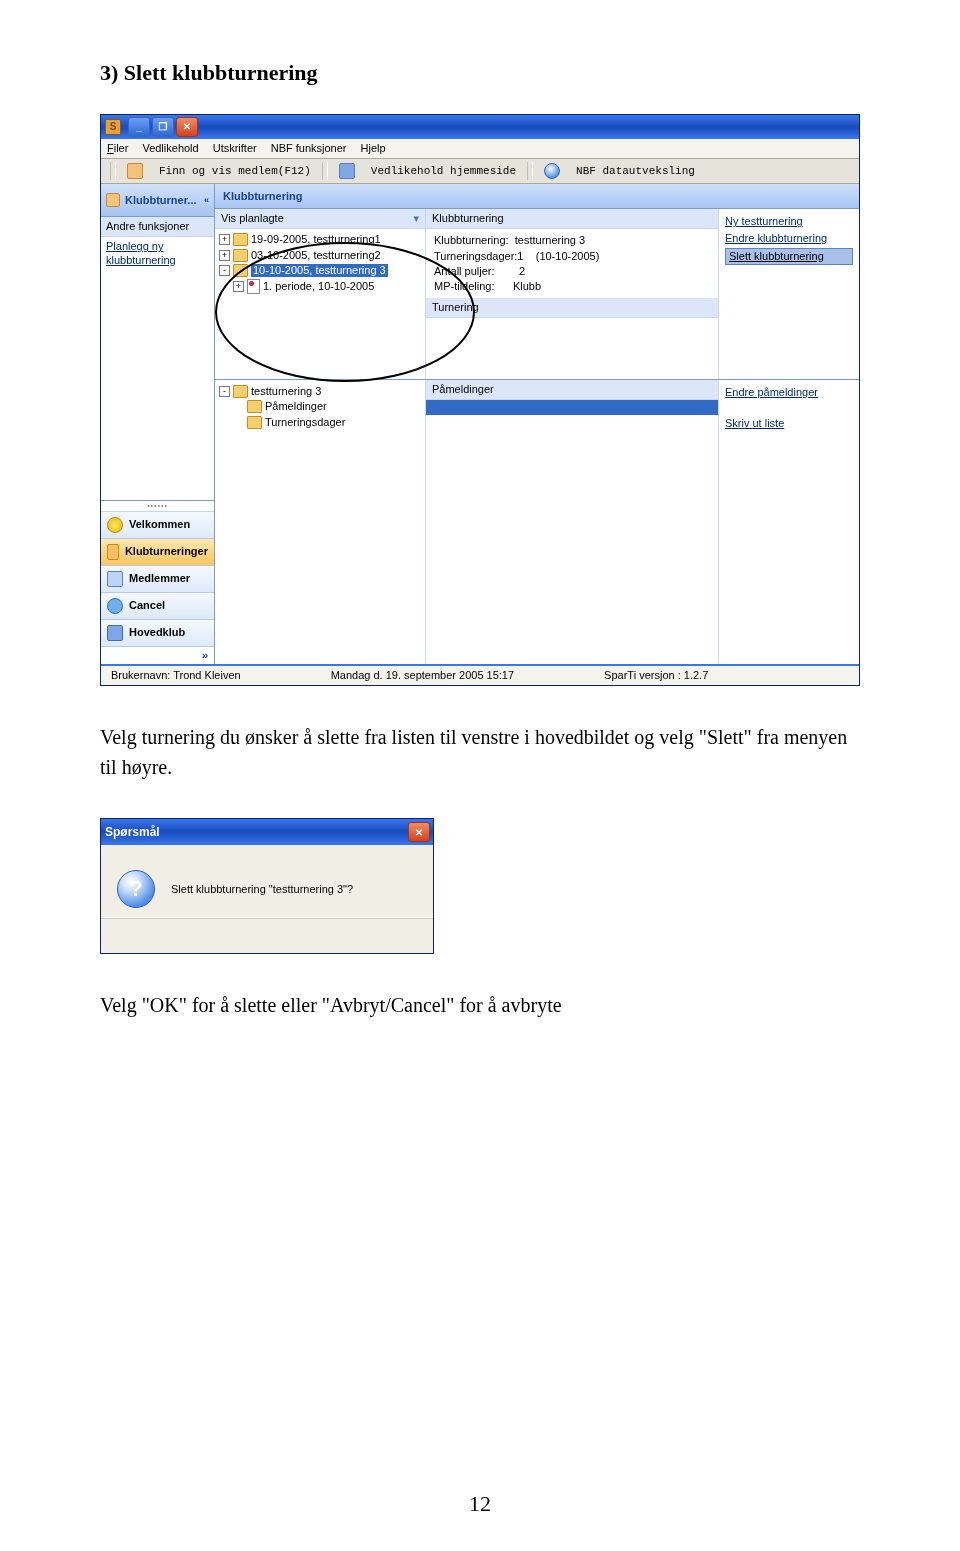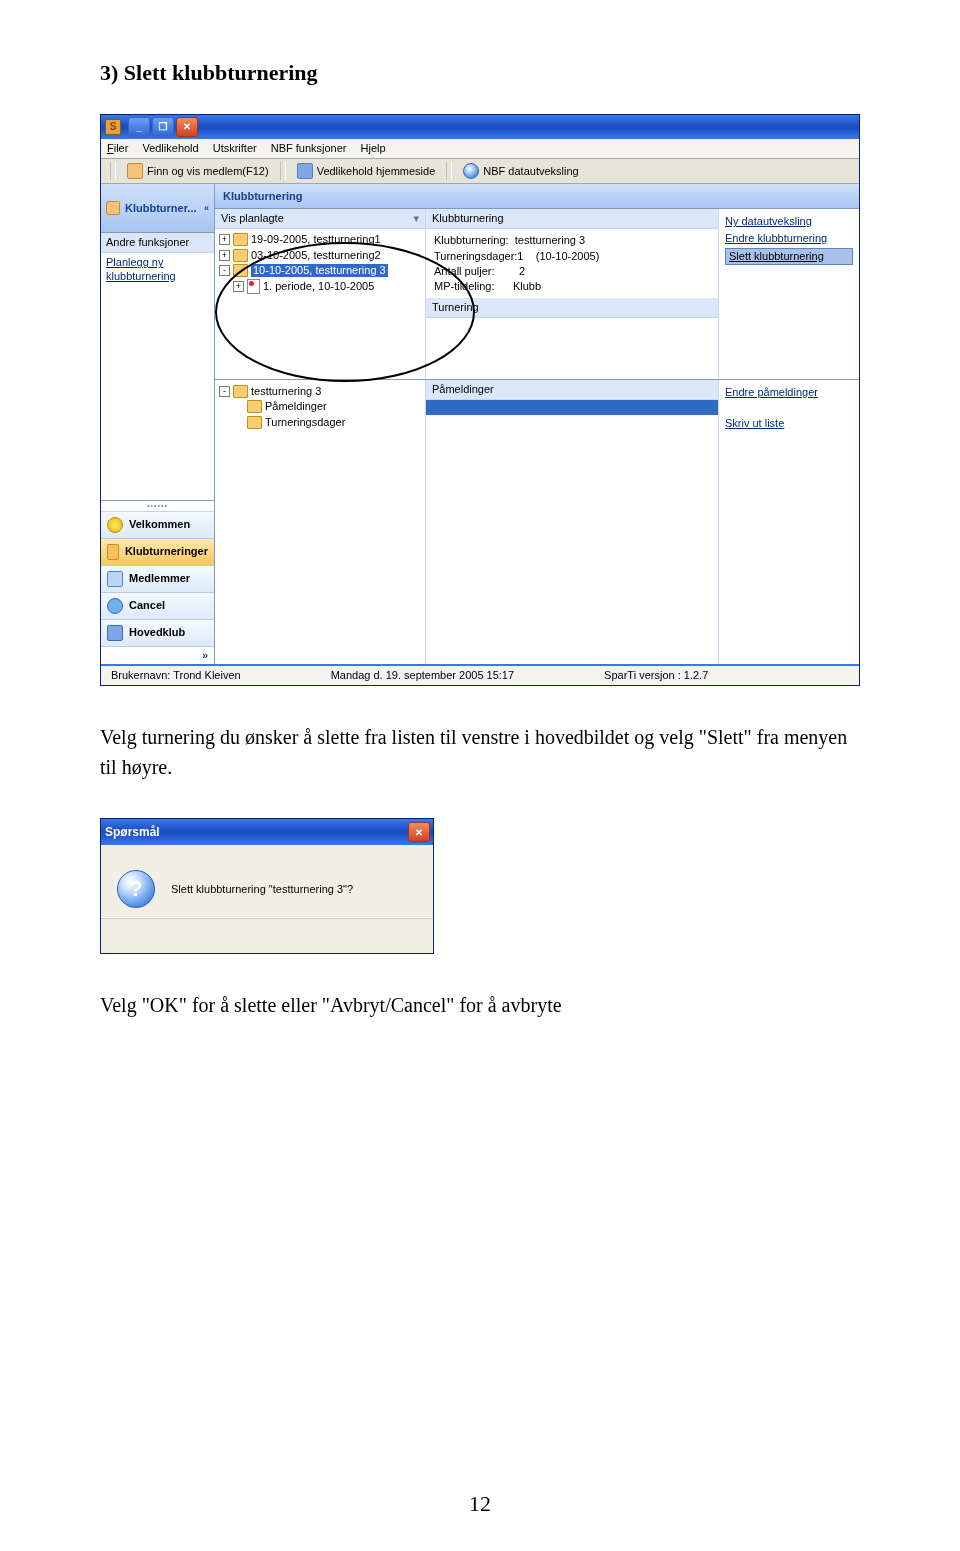--- a/index.html
+++ b/index.html
@@ -16,31 +16,31 @@
   .titlebar .winbtn { width:20px; height:18px; margin-left:2px; border-radius:3px; display:flex; align-items:center; justify-content:center; color:#fff; font-size:10px; font-weight:bold; }
   .winbtn.min,.winbtn.max { background:linear-gradient(#6aa0f5,#2f66d6); border:1px solid #3a65b8; }
   .winbtn.close { background:linear-gradient(#f28b66,#d1431e); border:1px solid #a53316; }
 
   .menubar { background:#f4f3ee; border-bottom:1px solid #aca899; padding:3px 6px; display:flex; gap:14px; }
   .menubar span { cursor:default; }
   .menubar span u { text-decoration:underline; }
 
   .toolbar { background:#e6e3da; border-bottom:1px solid #aca899; padding:3px 6px; display:flex; align-items:center; gap:4px; }
   .tb-sep { width:4px; height:18px; border-left:1px solid #c3bfb2; border-right:1px solid #fff; margin:0 3px; }
-  .tb-item { display:flex; align-items:center; gap:4px; padding:1px 4px; }
+  .tb-item { display:flex; align-items:center; gap:16px; padding:1px 4px;font-family:Liberation Mono, monospace; }
   .tb-icon { width:14px; height:14px; display:inline-block; background:#c4d6f0; border:1px solid #5a7fbf; border-radius:2px; }
   .tb-icon.orange { background:#f3c37b; border-color:#c8882d; }
   .tb-icon.blue { background:#7fa6e7; }
   .tb-icon.globe { background:radial-gradient(circle at 40% 35%,#fff,#6aa4e8 60%,#2d6ac4); border-color:#2d6ac4; border-radius:50%; }
 
   .workspace { display:flex; height:480px; background:#fff; position:relative; }
 
   
   .sidebar { width:113px; display:flex; flex-direction:column; border-right:1px solid #7f9db9; }
-  .sb-header { height:24px; background:linear-gradient(#cfe0fb,#a8c4f2); display:flex; align-items:center; padding:12px 5px; gap:5px; font-weight:bold; color:#15428b; border-bottom:1px solid #7f9db9; }
+  .sb-header { height:24px; background:linear-gradient(#cfe0fb,#a8c4f2); display:flex; align-items:center; padding:4px 5px; gap:5px; font-weight:bold; color:#15428b; border-bottom:1px solid #7f9db9; }
   .sb-header .collapse { margin-left:auto; font-size:9px; color:#15428b; }
   .sb-section-label { background:#dbe6f8; padding:3px 5px; border-bottom:1px solid #c7d5ee; }
   .sb-link { padding:3px 5px; text-decoration:underline; color:#002a77; cursor:default; }
 
   .sb-spacer { flex:1; }
   .sb-nav { border-top:1px solid #7f9db9; }
   .sb-nav .handle { text-align:center; color:#6b87ba; font-size:7px; letter-spacing:1px; padding:1px; border-bottom:1px solid #c7d5ee; }
   .nav-btn { display:flex; align-items:center; gap:6px; padding:5px 6px; background:linear-gradient(#f5f9fe,#dde9fa); border-bottom:1px solid #b7cbe9; font-weight:bold; }
   .nav-btn.active { background:linear-gradient(#ffe8ad,#f9c65f); }
   .nav-btn .ni { width:14px; height:14px; display:inline-block; border-radius:2px; }
@@ -218,21 +218,21 @@
               <div class="detail-strip">Klubbturnering</div>
               <div class="kv">
                 <div><span>Klubbturnering:</span>&nbsp;&nbsp;<span>testturnering 3</span></div>
                 <div><span>Turneringsdager:1</span>&nbsp;&nbsp;&nbsp;&nbsp;<span>(10-10-2005)</span></div>
                 <div><span>Antall puljer:</span>&nbsp;&nbsp;&nbsp;&nbsp;&nbsp;&nbsp;&nbsp;&nbsp;<span>2</span></div>
                 <div><span>MP-tildeling:</span>&nbsp;&nbsp;&nbsp;&nbsp;&nbsp;&nbsp;<span>Klubb</span></div>
               </div>
               <div class="detail-strip">Turnering</div>
             </div>
             <div class="detail-right link-col">
-              <span class="lnk">Ny datautveksling</span>
+              <span class="lnk">Ny testturnering</span>
               <span class="lnk">Endre klubbturnering</span>
               <span class="lnk sel">Slett klubbturnering</span>
             </div>
           </div>
         </div>
 
         <div class="lower">
           <div class="tree-panel">
             <div class="tree" style="padding-top:4px;">
               <div class="row">

